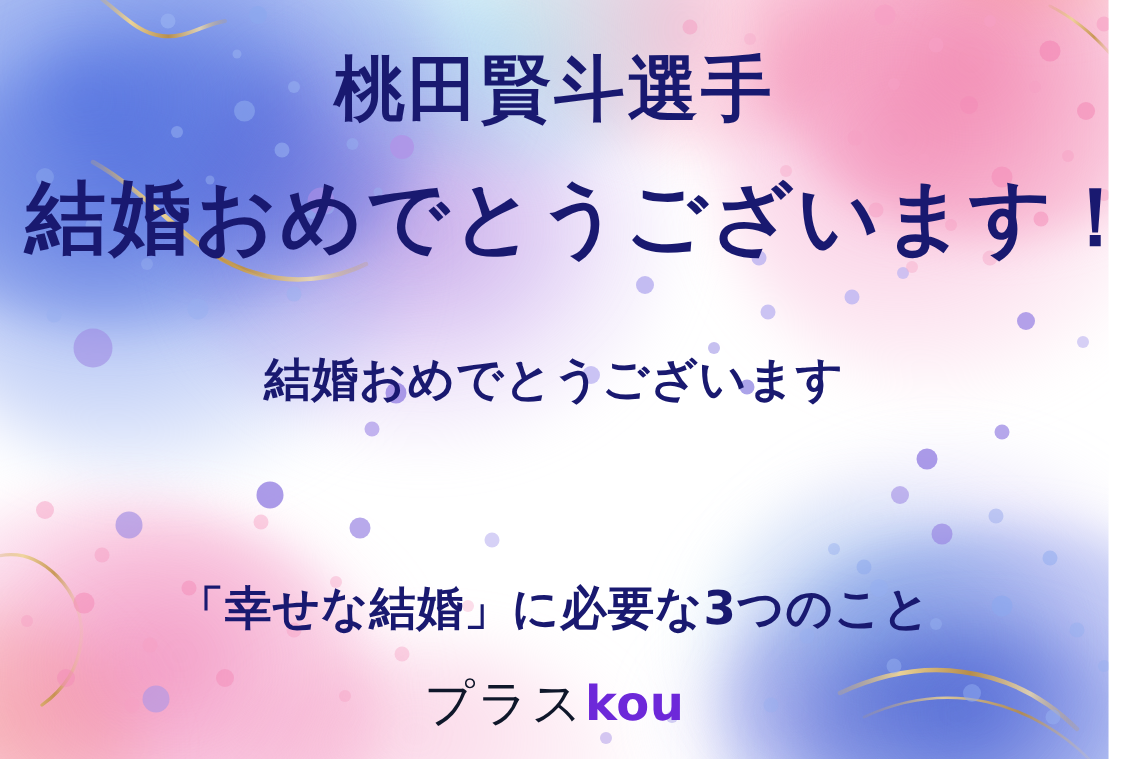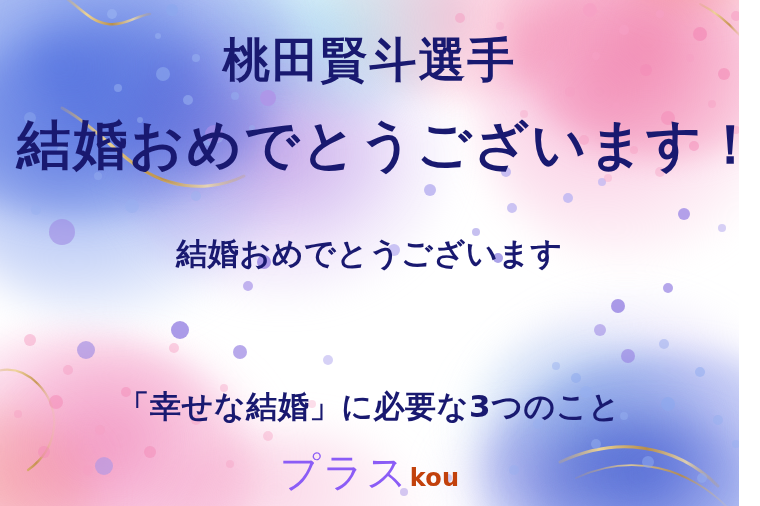--- a/index.html
+++ b/index.html
@@ -258,28 +258,28 @@
   #sub-3 { top: 347px; margin-top: 44px; }
 
   #brand {
     position: absolute;
     top: 452px; left: 0; right: 0;
     text-align: center;
     white-space: nowrap;
     line-height: 1;
   }
   #brand-jp {
-    color: #8b5cf6;
-    font-size: 40px;
+    color: #0f172a;
+    font-size: 33px;
     font-weight: 500;
     letter-spacing: 0.06em;
   }
   #brand-en {
-    color: #c2410c;
-    font-size: 24px;
+    color: #6d28d9;
+    font-size: 32px;
     font-weight: 700;
     letter-spacing: 0.01em;
   }
 </style>
 </head>
 <body>
 
 <div id="card">
 
   <div id="bg-root">

